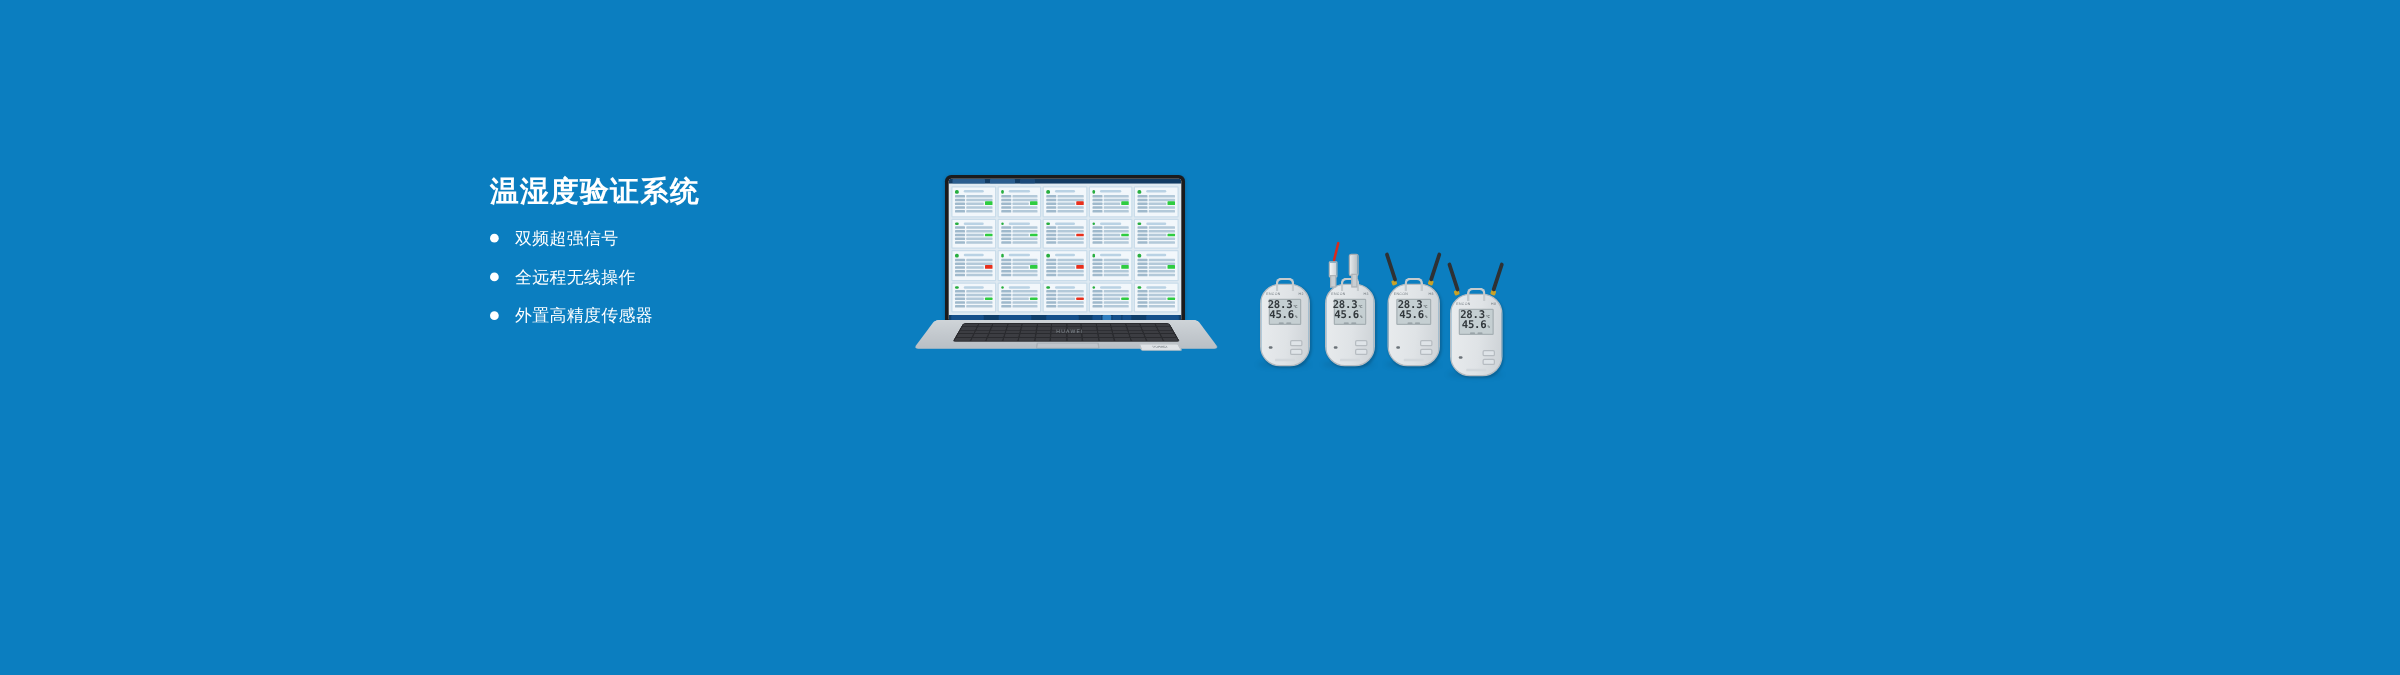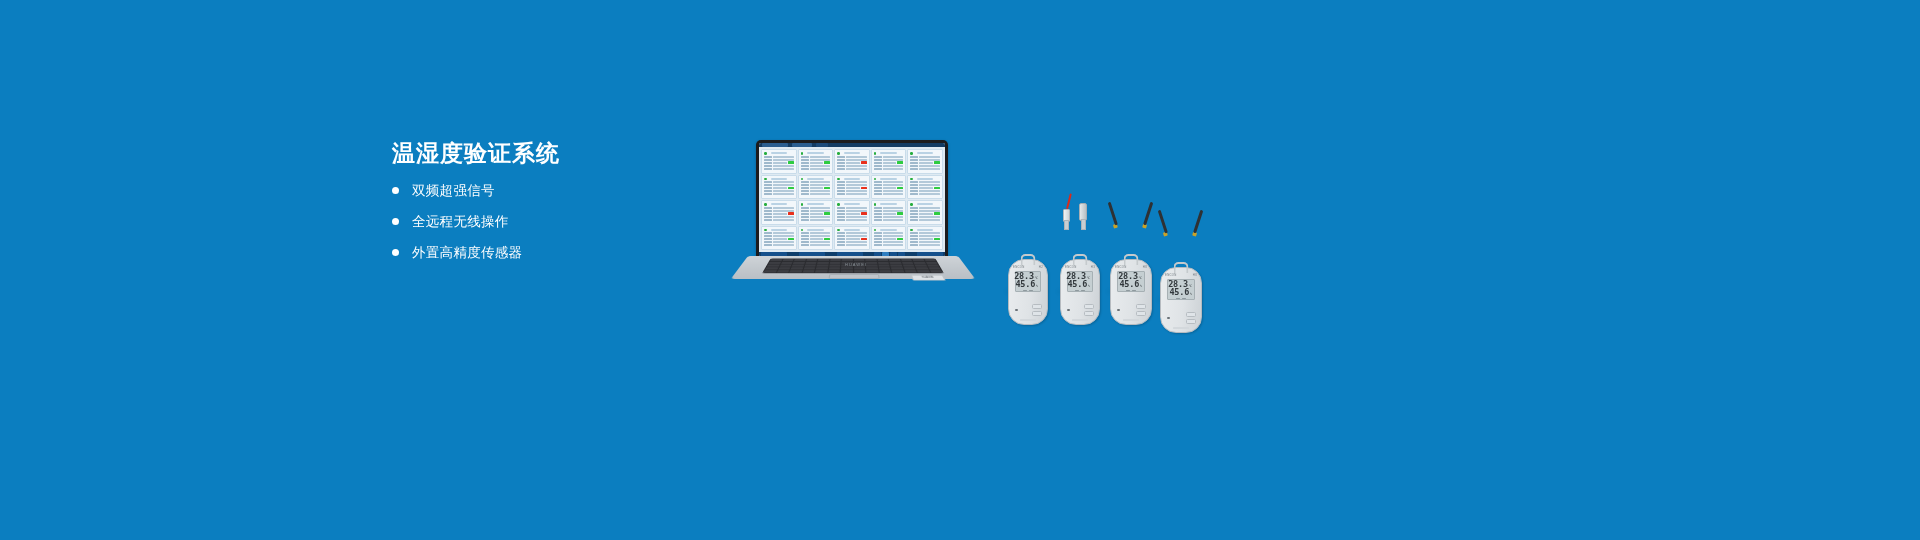--- a/index.html
+++ b/index.html
@@ -118,21 +118,21 @@
   .chinlabel{
     position:absolute;left:108px;top:122px;width:60px;text-align:center;
     font-size:4px;color:#8a9298;letter-spacing:1px;
   }
 
   
   .devices{position:absolute;left:1000px;top:185px;width:220px;height:110px;}
 
   .dev{
     position:absolute;background:linear-gradient(95deg,#e9ecee 0%,#dfe3e6 55%,#cdd2d6 100%);
-    border:1px solid #b6bbc0;border-radius:16px;box-shadow:1px 1px 2px rgba(0,0,0,.18);margin-top:32px;
+    border:1px solid #b6bbc0;border-radius:16px;box-shadow:1px 1px 2px rgba(0,0,0,.18);
   }
   .dev .loop{
     position:absolute;left:50%;transform:translateX(-50%);top:-6px;
     width:11px;height:9px;border:2px solid #c5cacd;border-bottom:none;
     border-radius:5px 5px 0 0;background:transparent;
   }
   .dev .brandrow{
     position:absolute;top:5px;left:4px;right:4px;display:flex;
     justify-content:space-between;font-size:2.8px;color:#6e767c;letter-spacing:.3px;
   }

